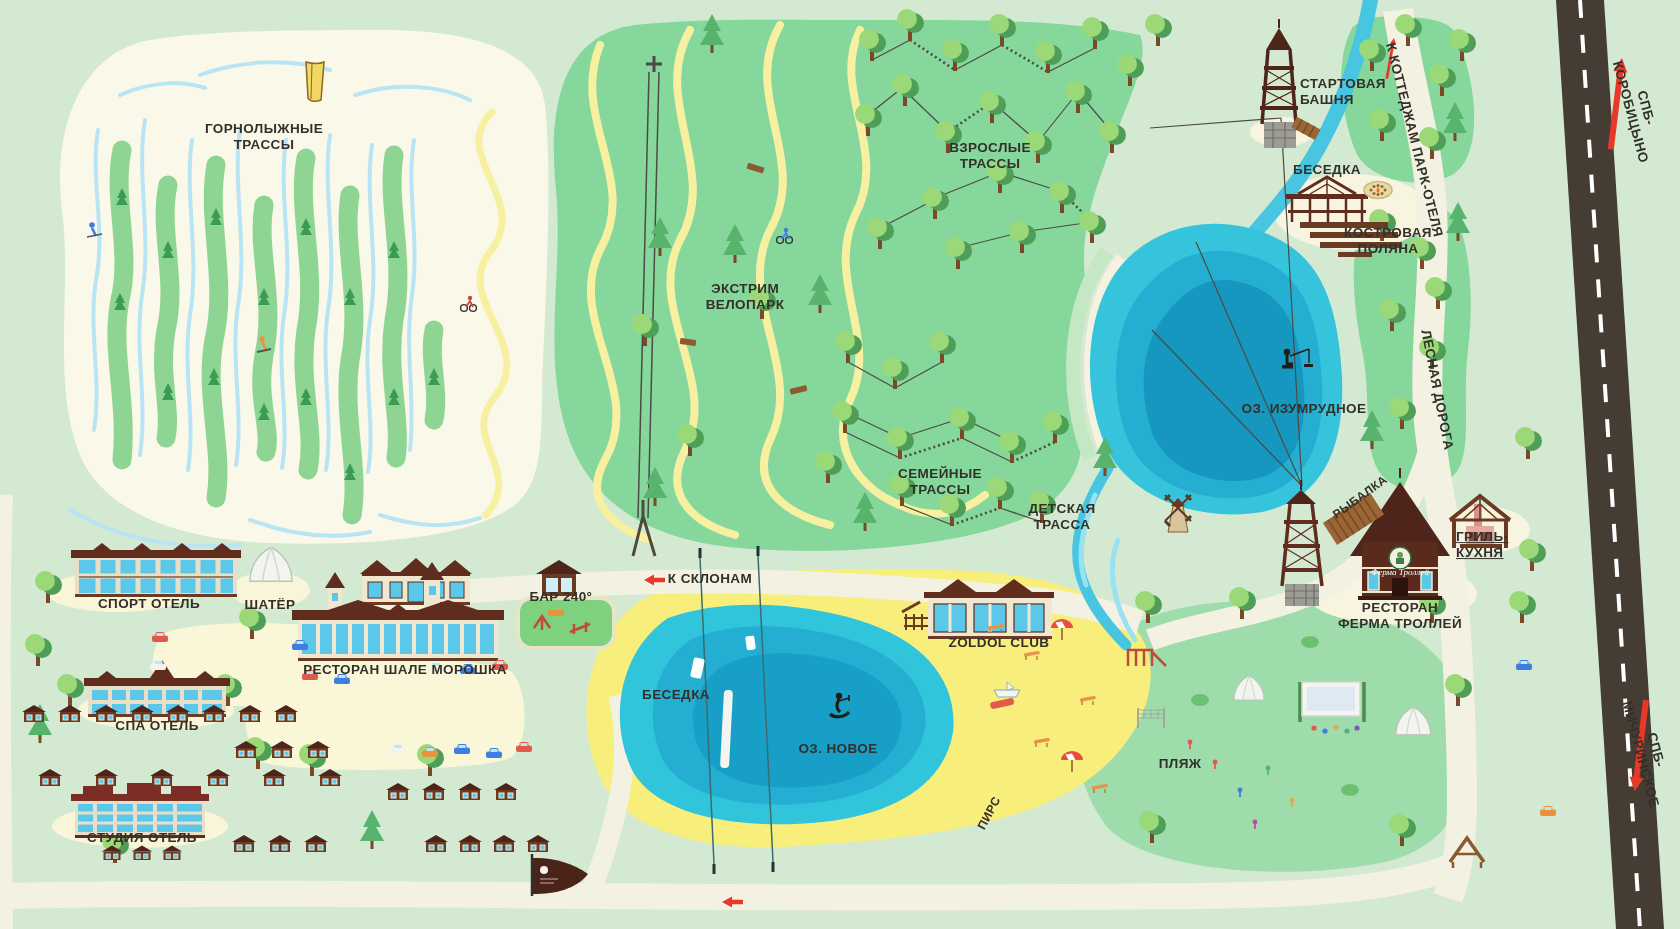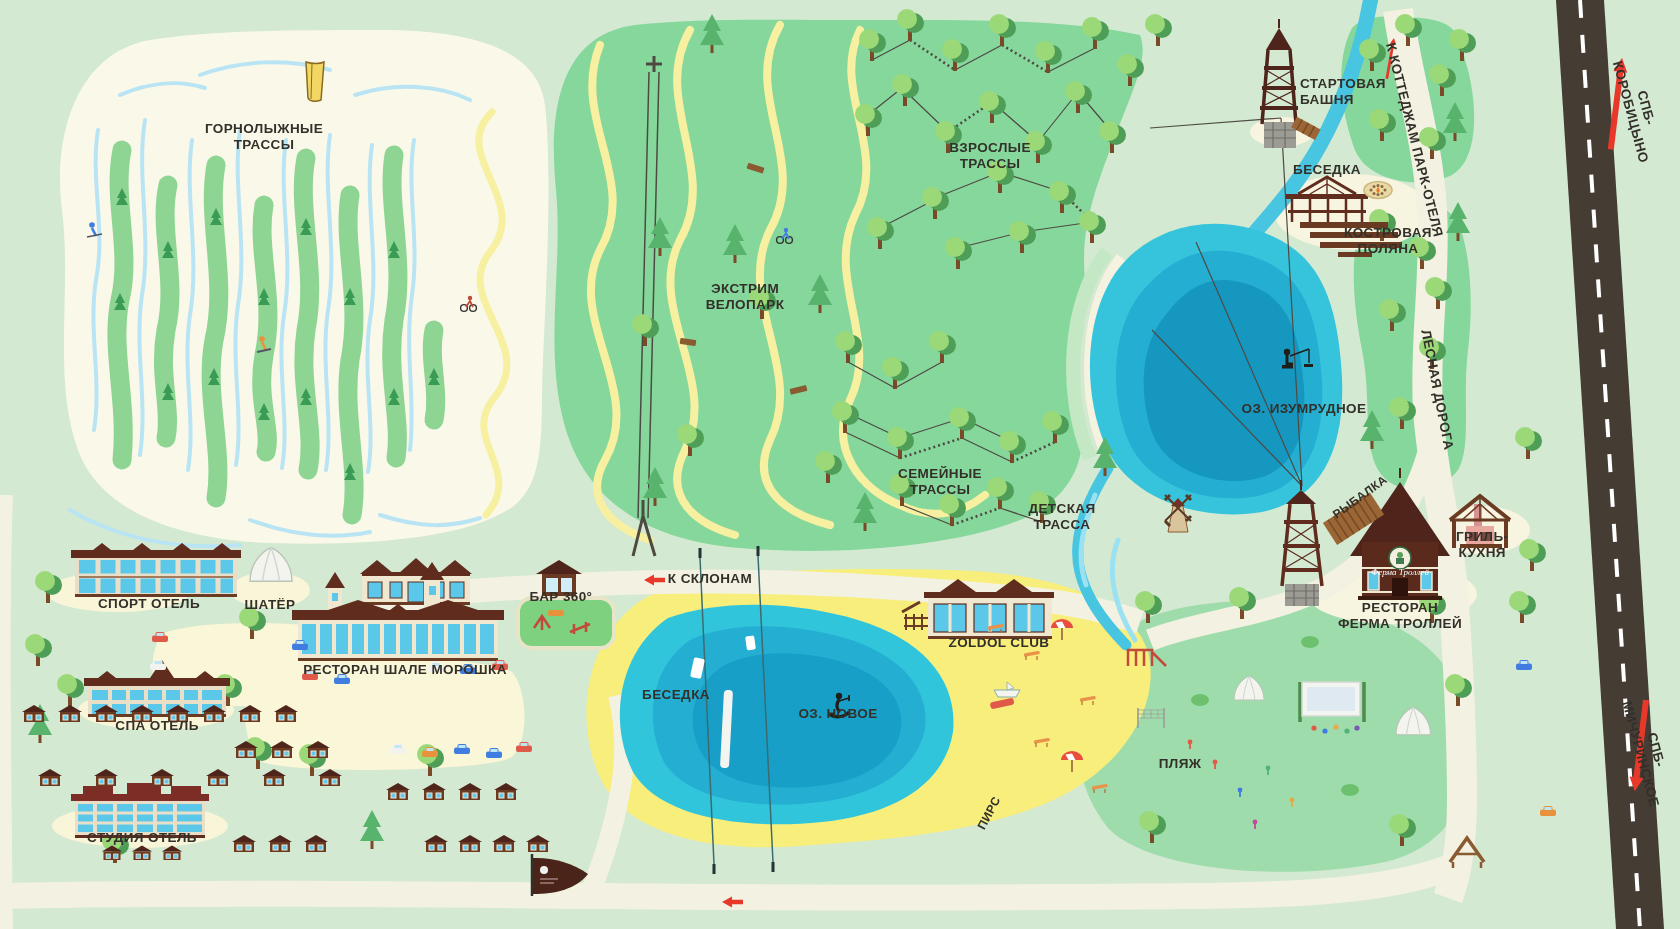--- a/index.html
+++ b/index.html
@@ -652,35 +652,35 @@
 ТРАССЫ</div>
 <div class="lbl" style="left:1062px;top:517px;">ДЕТСКАЯ
 ТРАССА</div>
 <div class="lbl tl" style="left:1300px;top:92px;">СТАРТОВАЯ
 БАШНЯ</div>
 <div class="lbl" style="left:1327px;top:170px;">БЕСЕДКА</div>
 <div class="lbl" style="left:1388px;top:241px;">КОСТРОВАЯ
 ПОЛЯНА</div>
 <div class="lbl" style="left:1292px;top:409px;padding-left:24px;">ОЗ. ИЗУМРУДНОЕ</div>
 <div class="lbl sm rot" style="left:1360px;top:497px;transform:translate(-50%,-50%) rotate(-36deg);">РЫБАЛКА</div>
-<div class="lbl tl" style="left:1456px;top:545px;text-align:center;">ГРИЛЬ-
+<div class="lbl tl" style="left:1456px;top:545px;text-align:left;text-decoration:underline;">ГРИЛЬ-
 КУХНЯ</div>
 <div class="lbl" style="left:1400px;top:616px;">РЕСТОРАН
 ФЕРМА ТРОЛЛЕЙ</div>
 <div class="sign" style="left:1400px;top:572px;">Ферма Троллей</div>
 <div class="lbl rot" style="left:1437px;top:390px;transform:translate(-50%,-50%) rotate(79deg);">ЛЕСНАЯ ДОРОГА</div>
 <div class="lbl rot" style="left:1414px;top:140px;transform:translate(-50%,-50%) rotate(76deg);">К КОТТЕДЖАМ ПАРК-ОТЕЛЯ</div>
 <div class="lbl rot" style="left:1638px;top:110px;transform:translate(-50%,-50%) rotate(75deg);">СПБ-КОРОБИЦЫНО</div>
 <div class="lbl rot" style="left:1648px;top:752px;transform:translate(-50%,-50%) rotate(75deg);">СПБ-МИЧУРИНСКОЕ</div>
 <div class="lbl" style="left:117px;top:604px;margin-left:32px;">СПОРТ ОТЕЛЬ</div>
 <div class="lbl" style="left:270px;top:605px;">ШАТЁР</div>
-<div class="lbl" style="left:561px;top:597px;">БАР 360°</div>
+<div class="lbl" style="left:561px;top:597px;">БАР 240°</div>
 <div class="lbl" style="left:710px;top:579px;">К СКЛОНАМ</div>
 <div class="lbl" style="left:405px;top:670px;">РЕСТОРАН ШАЛЕ МОРОШКА</div>
 <div class="lbl" style="left:157px;top:726px;">СПА ОТЕЛЬ</div>
 <div class="lbl" style="left:676px;top:695px;">БЕСЕДКА</div>
-<div class="lbl" style="left:838px;top:714px;text-align:right;">ОЗ. НОВОЕ</div>
+<div class="lbl" style="left:838px;top:749px;text-align:right;">ОЗ. НОВОЕ</div>
 <div class="lbl" style="left:999px;top:643px;">ZOLDOL CLUB</div>
 <div class="lbl sm rot" style="left:989px;top:813px;transform:translate(-50%,-50%) rotate(-62deg);">ПИРС</div>
 <div class="lbl" style="left:1180px;top:764px;">ПЛЯЖ</div>
 <div class="lbl" style="left:142px;top:838px;">СТУДИЯ ОТЕЛЬ</div>
 <div class="lbl" style="left:798px;top:902px;margin-top:36px;">К СПОРТ ОТЕЛЮ</div>
 </div>
 
 </body></html>

